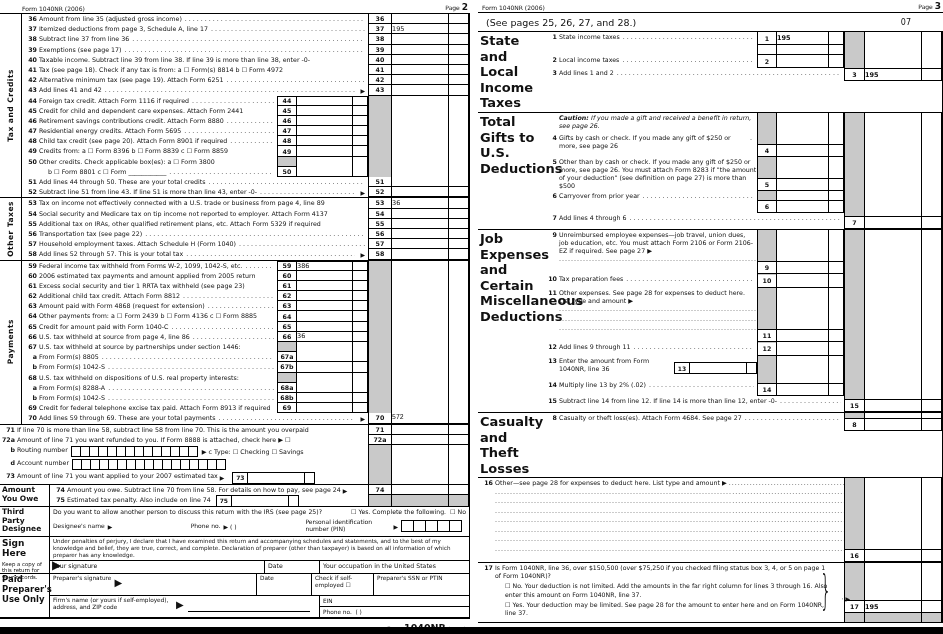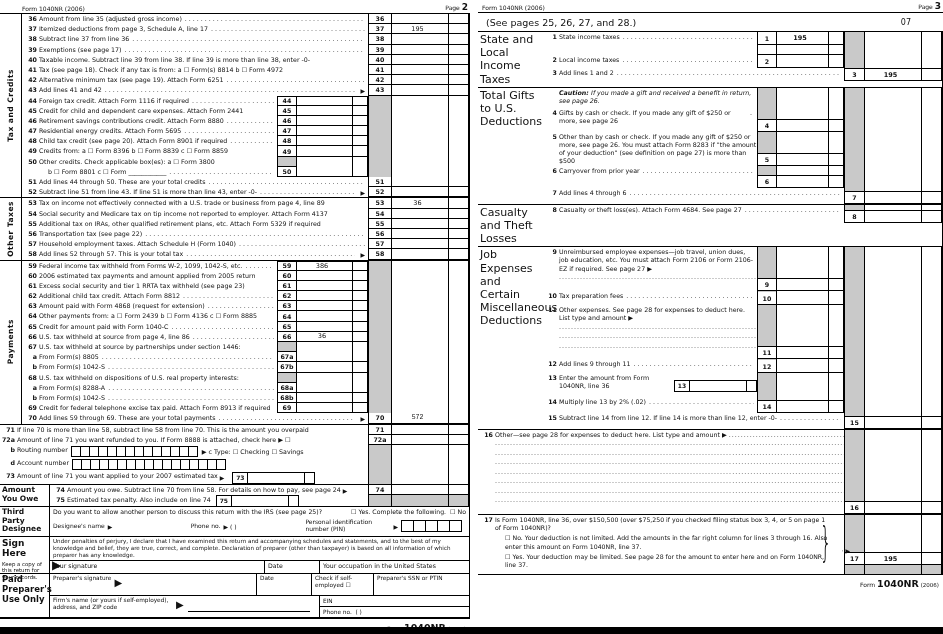--- a/index.html
+++ b/index.html
@@ -16,21 +16,21 @@
   .titlerow .code{margin-left:auto;font-size:8px;margin-right:30px}
   .formbox{border-top:1.5px solid #000;border-right:1px solid #000;border-bottom:2px solid #000}
   #p3 .formbox{border-top:1.2px solid #000;border-bottom:1.5px solid #000}
   .sec{display:flex;border-top:1px solid #000;box-sizing:border-box}
   .sec.first{border-top:none}
   .sec.thick{border-top:1.5px solid #000}
   .side{width:22px;border-right:1px solid #000;display:flex;align-items:center;justify-content:center;flex:none;box-sizing:border-box}
   .side span{writing-mode:vertical-rl;transform:rotate(180deg);font-weight:700;font-size:7.5px;letter-spacing:.5px;white-space:nowrap}
   .sidew{width:50px;border-right:1px solid #000;padding:1px 2px;font-weight:700;font-size:7.5px;line-height:1.15;flex:none;box-sizing:border-box}
   .sidew .note{font-weight:400;font-size:5.4px;margin-top:2px;line-height:1.2}
-  .side3{width:64px;padding:1px 2px;font-weight:400;font-size:11px;line-height:1.2;flex:none;box-sizing:border-box}
+  .side3{width:64px;padding:1px 2px;font-weight:700;font-size:13px;line-height:1.2;flex:none;box-sizing:border-box}
   .rows{flex:1;display:flex;flex-direction:column;min-width:0}
   .row{display:flex;align-items:stretch;box-sizing:border-box;min-width:0}
   .ln{width:17px;font-weight:700;font-size:6.3px;text-align:right;padding:1px 2px 0 0;flex:none;box-sizing:border-box}
   .txt{flex:1;font-size:6.3px;line-height:1.3;padding-top:1px;display:flex;align-items:flex-start;min-width:0}
   .txt.blk{display:block}
   .fl{display:flex}
   .lbl.ind{margin-left:9px}
   .it{font-style:italic}
   .lead{font-weight:700;font-style:italic}
   .dots{flex:1;min-width:4px;overflow:hidden;white-space:nowrap;margin:0 3px;color:#222}
@@ -43,21 +43,21 @@
   .mini .mc{width:9px}
   .grp{display:flex;flex:none;box-sizing:border-box}
   .grp.itop{border-top:1px solid #000}
   .col{display:flex;flex-direction:column;box-sizing:border-box;min-width:0}
   .ncol{border-left:1px solid #000;border-right:1px solid #000}
   .acol{border-right:1px solid #000}
   .ccol{border-right:1px solid #000}
   .gray{background:#c9c9c9}
   .bb{border-bottom:1px solid #000}
   .cen{align-items:center;justify-content:center;font-weight:700;font-size:6.3px;flex-direction:row;display:flex}
-  .val{margin:auto 0;width:100%;text-align:center;padding-right:5px;font-size:6.5px;box-sizing:border-box}
+  .val{margin:auto 0;width:100%;text-align:left;padding-right:5px;font-size:6.5px;box-sizing:border-box}
   .fill{flex:1 1 auto}
   .strip{height:13px;flex:none;display:flex;align-items:center;justify-content:center;font-weight:700;font-size:6.3px;box-sizing:border-box;background:#fff}
   .stb{border-bottom:1px solid #000}
   .stt{border-top:1px solid #000}
   .bx{width:8px;height:9px;border:1px solid #000;margin-left:-1px;background:#fff;flex:none}
   .bxwrap{display:flex;align-self:center;margin:0 4px}
   .post{font-size:6.3px;align-self:center;white-space:nowrap;margin-right:4px}
   
   .cellcol{flex:1;display:flex;flex-direction:column;min-width:0}
   .tpdq{display:flex;font-size:6.2px;padding:1px 3px;align-items:center}
@@ -1197,49 +1197,20 @@
               <div class="col ccol" style="width: 20px;">
                 <div class="fill"></div>
                 <div class="strip stb stt"></div>
               </div>
             </div>
           </div>
         </div>
     </div>
 
     <div class="sec">
-      <div class="side3">Casualty and Theft Losses</div>
-      <div class="rows">
-          <div class="row" style="height: 18px;">
-            <span class="ln" style="width: 17px; flex: 0 0 auto; display: block; box-sizing: border-box;">8</span>
-            <div class="txt">
-              <span class="lbl">Casualty or theft loss(es). Attach Form 4684. See page 27</span>
-              <span class="dots"> . . . . . . . . . . . . . . . . . . . . . . . . . . . . . . . . . . . . . . . . . . . . . . . . . . . . . . . . . . . . . . . . . . . . . . . . . . . . . . . . . . . . . . . . . .</span>
-            </div>
-            <div class="grp">
-              <div class="col ncol" style="width: 21px;">
-                <div class="fill gray"></div>
-                <div class="strip stb stt">
-                  <span>8</span>
-                </div>
-              </div>
-              <div class="col acol" style="width: 57px;">
-                <div class="fill"></div>
-                <div class="strip stb stt"></div>
-              </div>
-              <div class="col ccol" style="width: 20px;">
-                <div class="fill"></div>
-                <div class="strip stb stt"></div>
-              </div>
-            </div>
-          </div>
-        </div>
-    </div>
-
-    <div class="sec">
       <div class="side3">Job Expenses and Certain Miscellaneous Deductions</div>
       <div class="rows">
           <div class="row" style="height: 44px;">
             <span class="ln" style="width: 17px; flex: 0 0 auto; display: block; box-sizing: border-box;">9</span>
             <div class="txt blk">
               <div class="fl">
                 <span class="lbl">Unreimbursed employee expenses—job travel, union dues, job education, etc. You must attach Form 2106 or Form 2106-EZ if required. See page 27 ▶</span>
                 <span class="dotfill">................................................................................................................................................................</span>
               </div>
               <div class="dotline">................................................................................................................................................................................................................................................</div>
@@ -1424,20 +1395,49 @@
               <div class="col ccol" style="width: 20px;">
                 <div class="fill"></div>
                 <div class="strip stb stt"></div>
               </div>
             </div>
           </div>
         </div>
     </div>
 
     <div class="sec">
+      <div class="side3">Casualty and Theft Losses</div>
+      <div class="rows">
+          <div class="row" style="height: 18px;">
+            <span class="ln" style="width: 17px; flex: 0 0 auto; display: block; box-sizing: border-box;">8</span>
+            <div class="txt">
+              <span class="lbl">Casualty or theft loss(es). Attach Form 4684. See page 27</span>
+              <span class="dots"> . . . . . . . . . . . . . . . . . . . . . . . . . . . . . . . . . . . . . . . . . . . . . . . . . . . . . . . . . . . . . . . . . . . . . . . . . . . . . . . . . . . . . . . . . .</span>
+            </div>
+            <div class="grp">
+              <div class="col ncol" style="width: 21px;">
+                <div class="fill gray"></div>
+                <div class="strip stb stt">
+                  <span>8</span>
+                </div>
+              </div>
+              <div class="col acol" style="width: 57px;">
+                <div class="fill"></div>
+                <div class="strip stb stt"></div>
+              </div>
+              <div class="col ccol" style="width: 20px;">
+                <div class="fill"></div>
+                <div class="strip stb stt"></div>
+              </div>
+            </div>
+          </div>
+        </div>
+    </div>
+
+    <div class="sec">
       <div class="rows">
           <div class="row" style="height: 84px;">
             <span class="ln" style="width: 17px; flex: 0 0 auto; display: block; box-sizing: border-box;">16</span>
             <div class="txt blk">
               <div class="fl">
                 <span class="lbl">Other—see page 28 for expenses to deduct here. List type and amount ▶</span>
                 <span class="dotfill">................................................................................................................................................................</span>
               </div>
               <div class="dotline">................................................................................................................................................................................................................................................</div>
               <div class="dotline">................................................................................................................................................................................................................................................</div>

